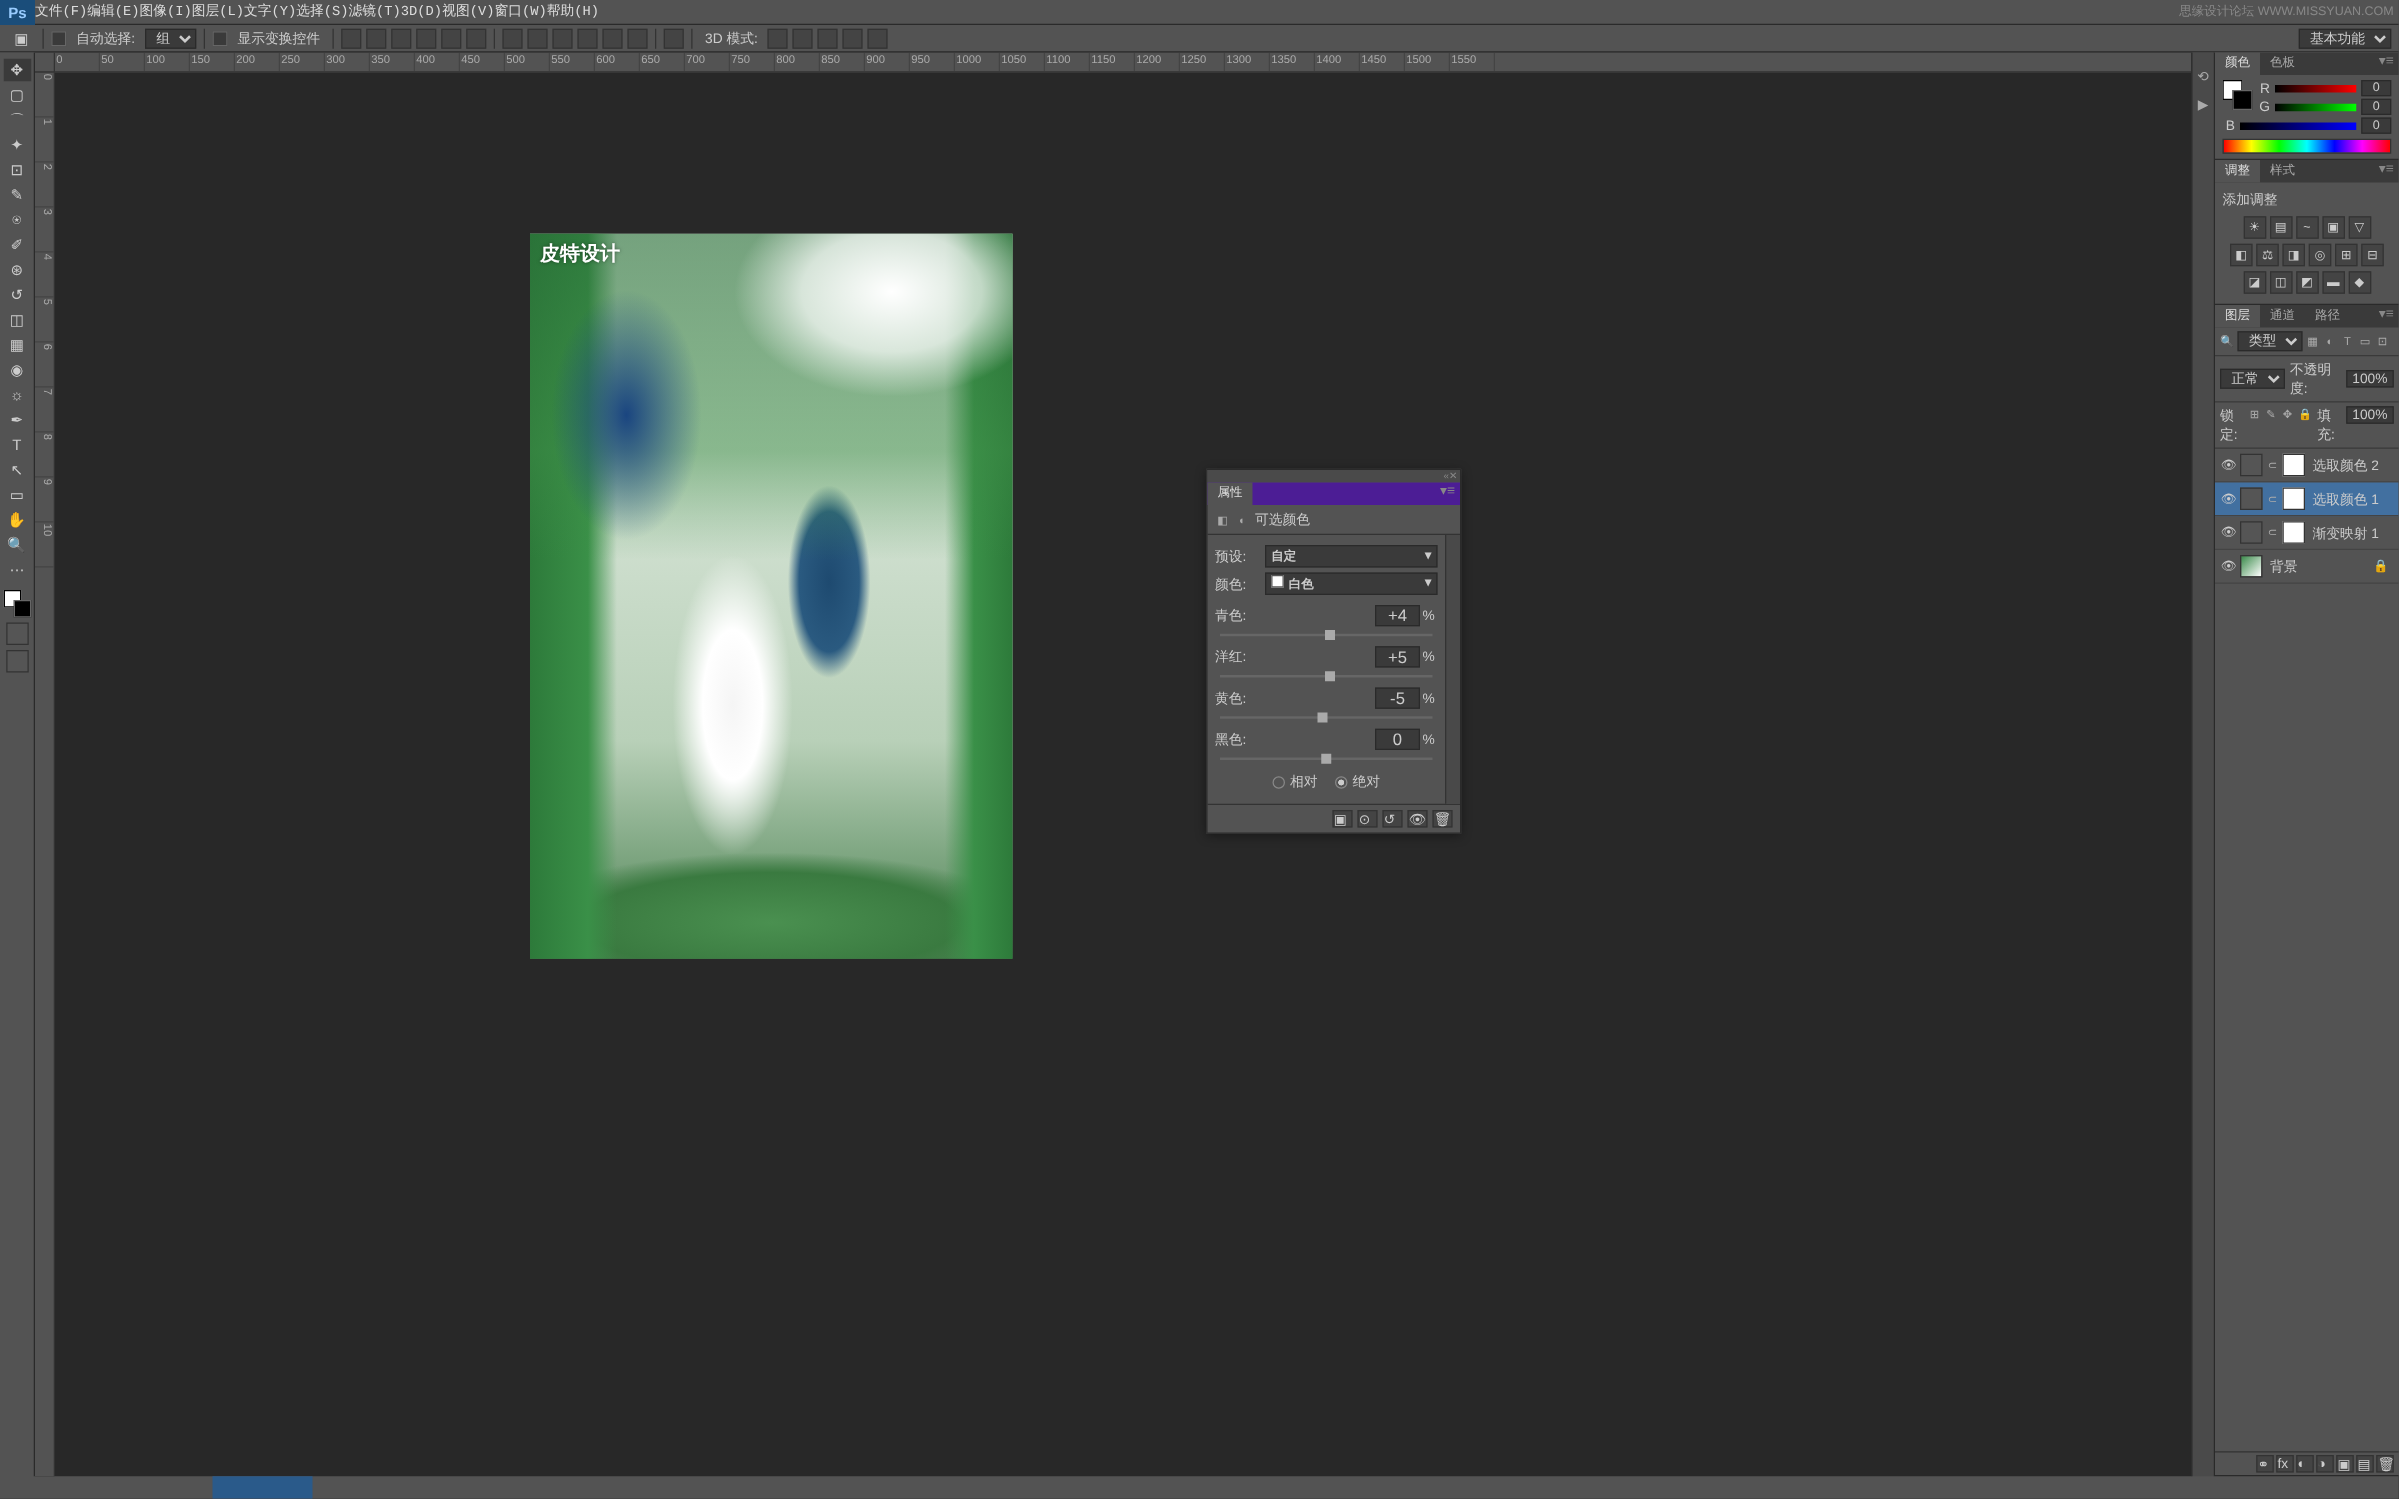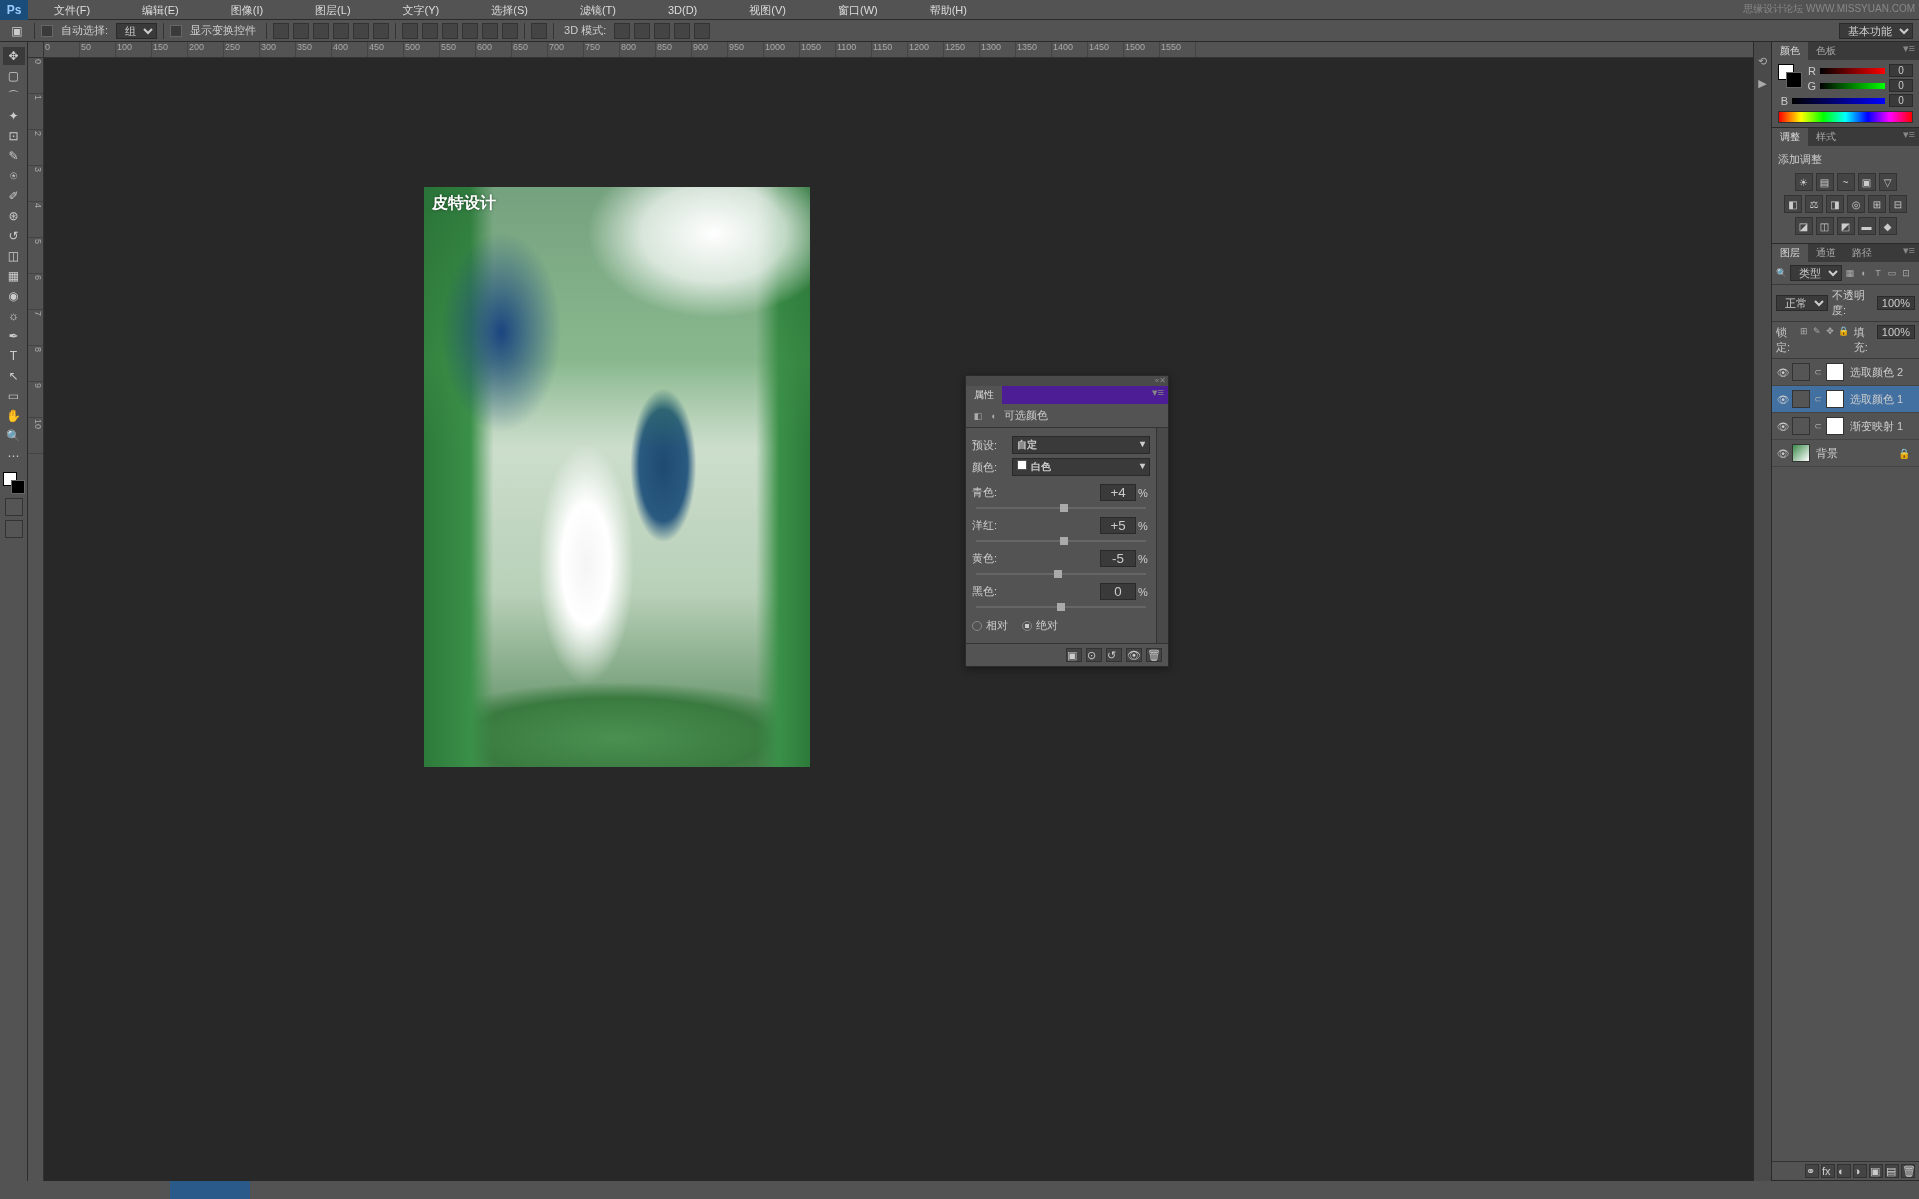--- a/index.html
+++ b/index.html
@@ -1,21 +1,21 @@
 <!DOCTYPE html>
 <html><head>
 <meta charset="utf-8">
 <style>
 * { margin: 0; padding: 0; box-sizing: border-box; font-family: "Microsoft YaHei", sans-serif; }
 body { background: #535353; color: #ccc; font-size: 11px; overflow: hidden; width: 1919px; height: 1199px; position: relative; }
 
 
 .menubar { height: 20px; background: #535353; display: flex; align-items: center; padding: 0 0; border-bottom: 1px solid #2a2a2a; }
 .ps-logo { width: 28px; height: 20px; background: #1a4d7a; color: #9cf; display: flex; align-items: center; justify-content: center; font-weight: bold; font-size: 12px; }
-.menu-item { padding: 0 26px; color: #ddd; cursor: pointer; line-height: 20px; }
+.menu-item { padding: 0 0; color: #ddd; cursor: pointer; line-height: 20px; font-family: Liberation Mono, monospace; }
 .watermark { position: absolute; right: 4px; top: 2px; color: #888; font-size: 10px; }
 
 
 .optionsbar { height: 22px; background: #535353; border-bottom: 1px solid #2a2a2a; display: flex; align-items: center; padding: 0 6px; gap: 4px; }
 .opt-item { padding: 0 4px; color: #ccc; }
 .opt-select { background: #3a3a3a; border: 1px solid #2a2a2a; color: #ccc; padding: 0 4px; font-size: 11px; }
 .opt-check { width: 12px; height: 12px; background: #3a3a3a; border: 1px solid #666; }
 .opt-icon { width: 16px; height: 16px; background: #444; border: 1px solid #333; }
 .opt-sep { width: 1px; height: 16px; background: #333; margin: 0 2px; }
 .workspace-right { margin-left: auto; }
@@ -116,21 +116,21 @@
 .props-label { width: 36px; }
 .props-select { flex: 1; background: #3a3a3a; border: 1px solid #2a2a2a; color: #ccc; padding: 1px 4px; font-size: 10px; position: relative; font-weight: bold; }
 .props-select::after { content: "▾"; position: absolute; right: 4px; }
 .props-slider-row { margin: 8px 0 0 0; }
 .props-slider-line { display: flex; align-items: center; }
 .props-slider-line .pslabel { width: 40px; }
 .props-val { width: 36px; background: #3a3a3a; border: 1px solid #2a2a2a; color: #ccc; text-align: center; margin-left: auto; margin-right: 2px; }
 .props-pct { width: 12px; }
 .props-track { height: 2px; background: #666; margin: 6px 4px 4px 4px; position: relative; }
 .props-thumb { position: absolute; top: -3px; width: 8px; height: 8px; background: #aaa; transform: translateX(-50%); }
-.props-radio { display: flex; gap: 14px; justify-content: flex-start; padding: 6px 0; }
+.props-radio { display: flex; gap: 14px; justify-content: center; padding: 6px 0; }
 .props-radio label { display: flex; align-items: center; gap: 4px; }
 .radio-dot { width: 10px; height: 10px; border-radius: 50%; border: 1px solid #888; display: inline-block; }
 .radio-dot.on { background: radial-gradient(circle, #ccc 40%, transparent 45%); }
 .props-footer { display: flex; gap: 4px; justify-content: flex-end; padding: 4px 6px; border-top: 1px solid #333; }
 .props-footer .opt-icon { width: 16px; height: 14px; }
 
 
 .taskbar-stub { position: absolute; bottom: 0; left: 170px; width: 80px; height: 18px; background: #2a5a8a; color: #fff; font-size: 10px; display: flex; align-items: center; padding: 0 4px; }
 .color-tiny { width: 10px; height: 10px; border: 1px solid #555; display: inline-block; margin-right: 4px; background: #fff; }
 .small-icon { width: 12px; height: 12px; display: inline-flex; align-items: center; justify-content: center; font-size: 9px; color: #aaa; }

